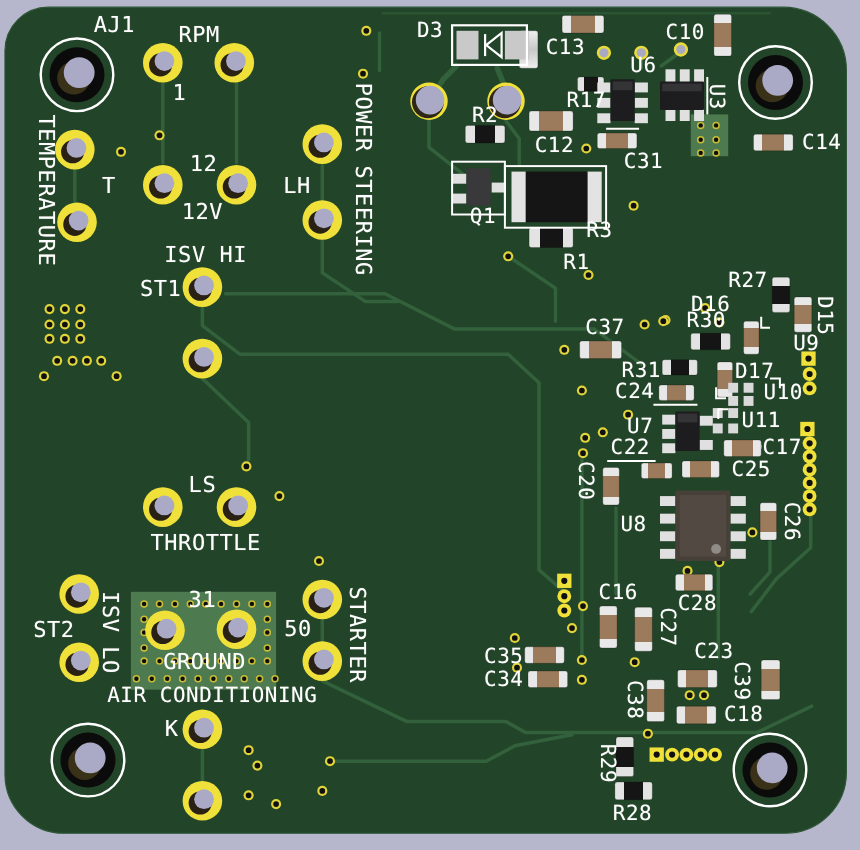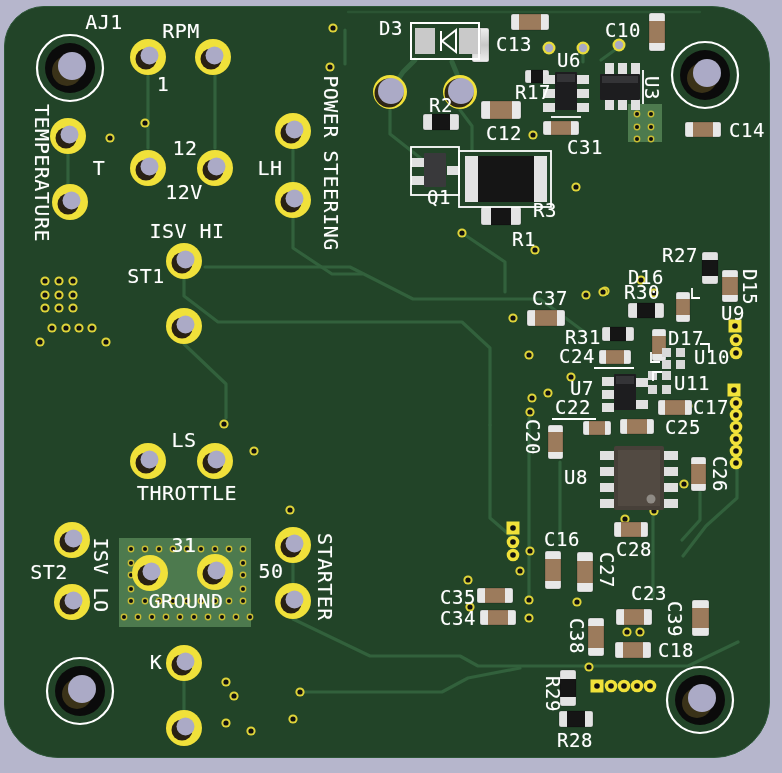--- a/index.html
+++ b/index.html
@@ -422,39 +422,40 @@
     <div class="silk big" style="left:104px;top:22px">AJ1</div>
     <div class="silk big" style="left:181px;top:31px">RPM</div>
     <div class="silk big" style="left:163px;top:84px">1</div>
     <div class="silk big v" style="left:42px;top:173px">TEMPERATURE</div>
     <div class="silk big" style="left:99px;top:168px">T</div>
     <div class="silk big" style="left:185px;top:148px">12</div>
     <div class="silk big" style="left:184px;top:192px">12V</div>
     <div class="silk big" style="left:270px;top:168px">LH</div>
     <div class="silk big v" style="left:331px;top:163px">POWER STEERING</div>
     <div class="silk big" style="left:187px;top:231px">ISV HI</div>
-    <div class="silk big" style="left:146px;top:276px">ST1</div>
+    <div class="silk big" style="left:146px;top:262px">ST1</div>
     <div class="silk big" style="left:184px;top:440px">LS</div>
     <div class="silk big" style="left:187px;top:493px">THROTTLE</div>
     <div class="silk big" style="left:49px;top:572px">ST2</div>
     <div class="silk big v" style="left:101px;top:575px">ISV LO</div>
     <div class="silk big" style="left:184px;top:545px">31</div>
     <div class="silk big" style="left:186px;top:601px">GROUND</div>
     <div class="silk big" style="left:271px;top:571px">50</div>
     <div class="silk big v" style="left:325px;top:577px">STARTER</div>
+    <div class="silk" style="left:193px;top:633px">AIR CONDITIONING</div>
     <div class="silk big" style="left:156px;top:662px">K</div>
 
     <div class="silk" style="left:391px;top:28px">D3</div>
     <div class="silk" style="left:441px;top:105px">R2</div>
     <div class="silk" style="left:533px;top:92px">R17</div>
     <div class="silk" style="left:504px;top:133px">C12</div>
     <div class="silk" style="left:585px;top:147px">C31</div>
     <div class="silk" style="left:514px;top:44px">C13</div>
     <div class="silk" style="left:623px;top:30px">C10</div>
-    <div class="silk" style="left:569px;top:60px">U6</div>
+    <div class="silk" style="left:585px;top:60px">U6</div>
     <div class="silk v" style="left:651px;top:88px">U3</div>
     <div class="silk" style="left:747px;top:130px">C14</div>
     <div class="silk" style="left:439px;top:197px">Q1</div>
     <div class="silk" style="left:545px;top:210px">R3</div>
     <div class="silk" style="left:524px;top:239px">R1</div>
     <div class="silk" style="left:550px;top:298px">C37</div>
     <div class="silk" style="left:680px;top:255px">R27</div>
     <div class="silk" style="left:646px;top:277px">D16</div>
     <div class="silk v" style="left:749px;top:287px">D15</div>
     <div class="silk" style="left:642px;top:292px">R30</div>

